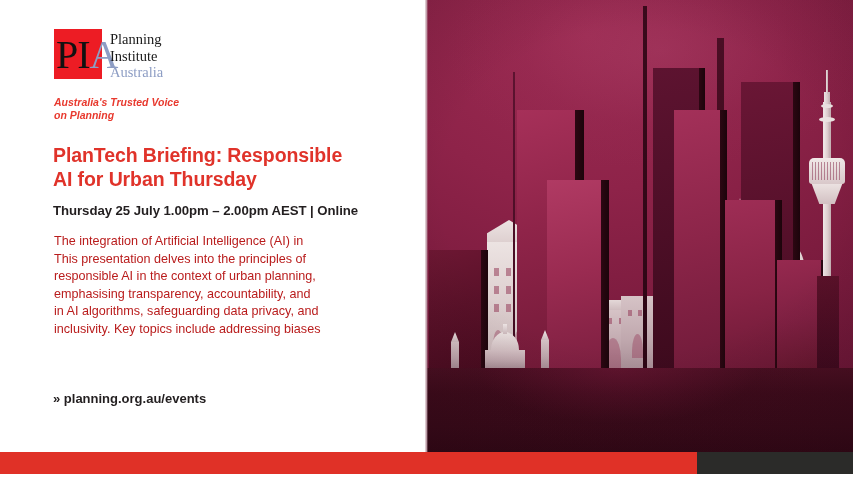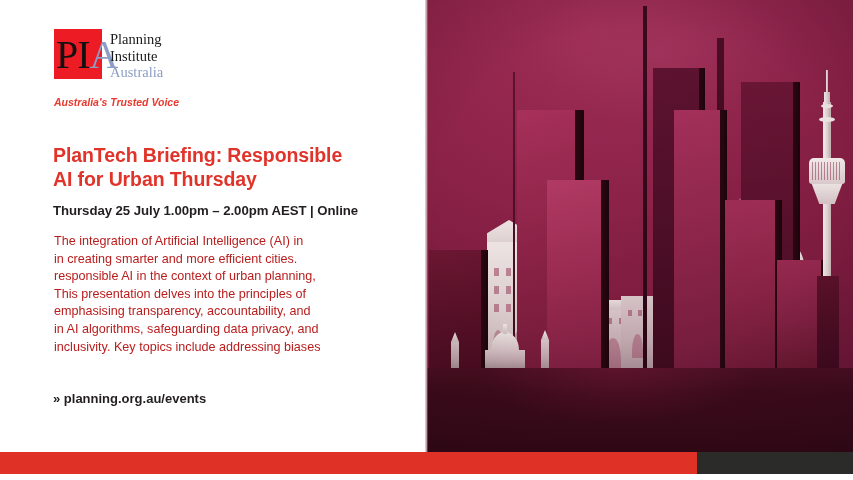--- a/index.html
+++ b/index.html
@@ -449,34 +449,34 @@
       <div class="logo-letters"><span class="pi">PI</span><span class="a">A</span></div>
       <div class="logo-words">
         <div>Planning</div>
         <div>Institute</div>
         <div class="aus">Australia</div>
       </div>
     </div>
 
     <div class="tagline">
       <div>Australia's Trusted Voice</div>
+      <div>on Planning</div>
     </div>
 
     <div class="headline">
       <div>PlanTech Briefing: Responsible</div>
       <div>AI for Urban Thursday</div>
     </div>
 
     <div class="subhead">Thursday 25 July 1.00pm – 2.00pm AEST | Online</div>
 
     <div class="body-copy">
       <span class="ln">The integration of Artificial Intelligence (AI) in</span>
-      <span class="ln">in creating smarter and more efficient cities.</span>
+      <span class="ln">This presentation delves into the principles of</span>
       <span class="ln">responsible AI in the context of urban planning,</span>
-      <span class="ln">This presentation delves into the principles of</span>
       <span class="ln">emphasising transparency, accountability, and</span>
       <span class="ln">in AI algorithms, safeguarding data privacy, and</span>
       <span class="ln">inclusivity. Key topics include addressing biases</span>
     </div>
 
     <div class="cta">» planning.org.au/events</div>
   </div>
 
   <div class="footer">
     <div class="footer-red"></div>

